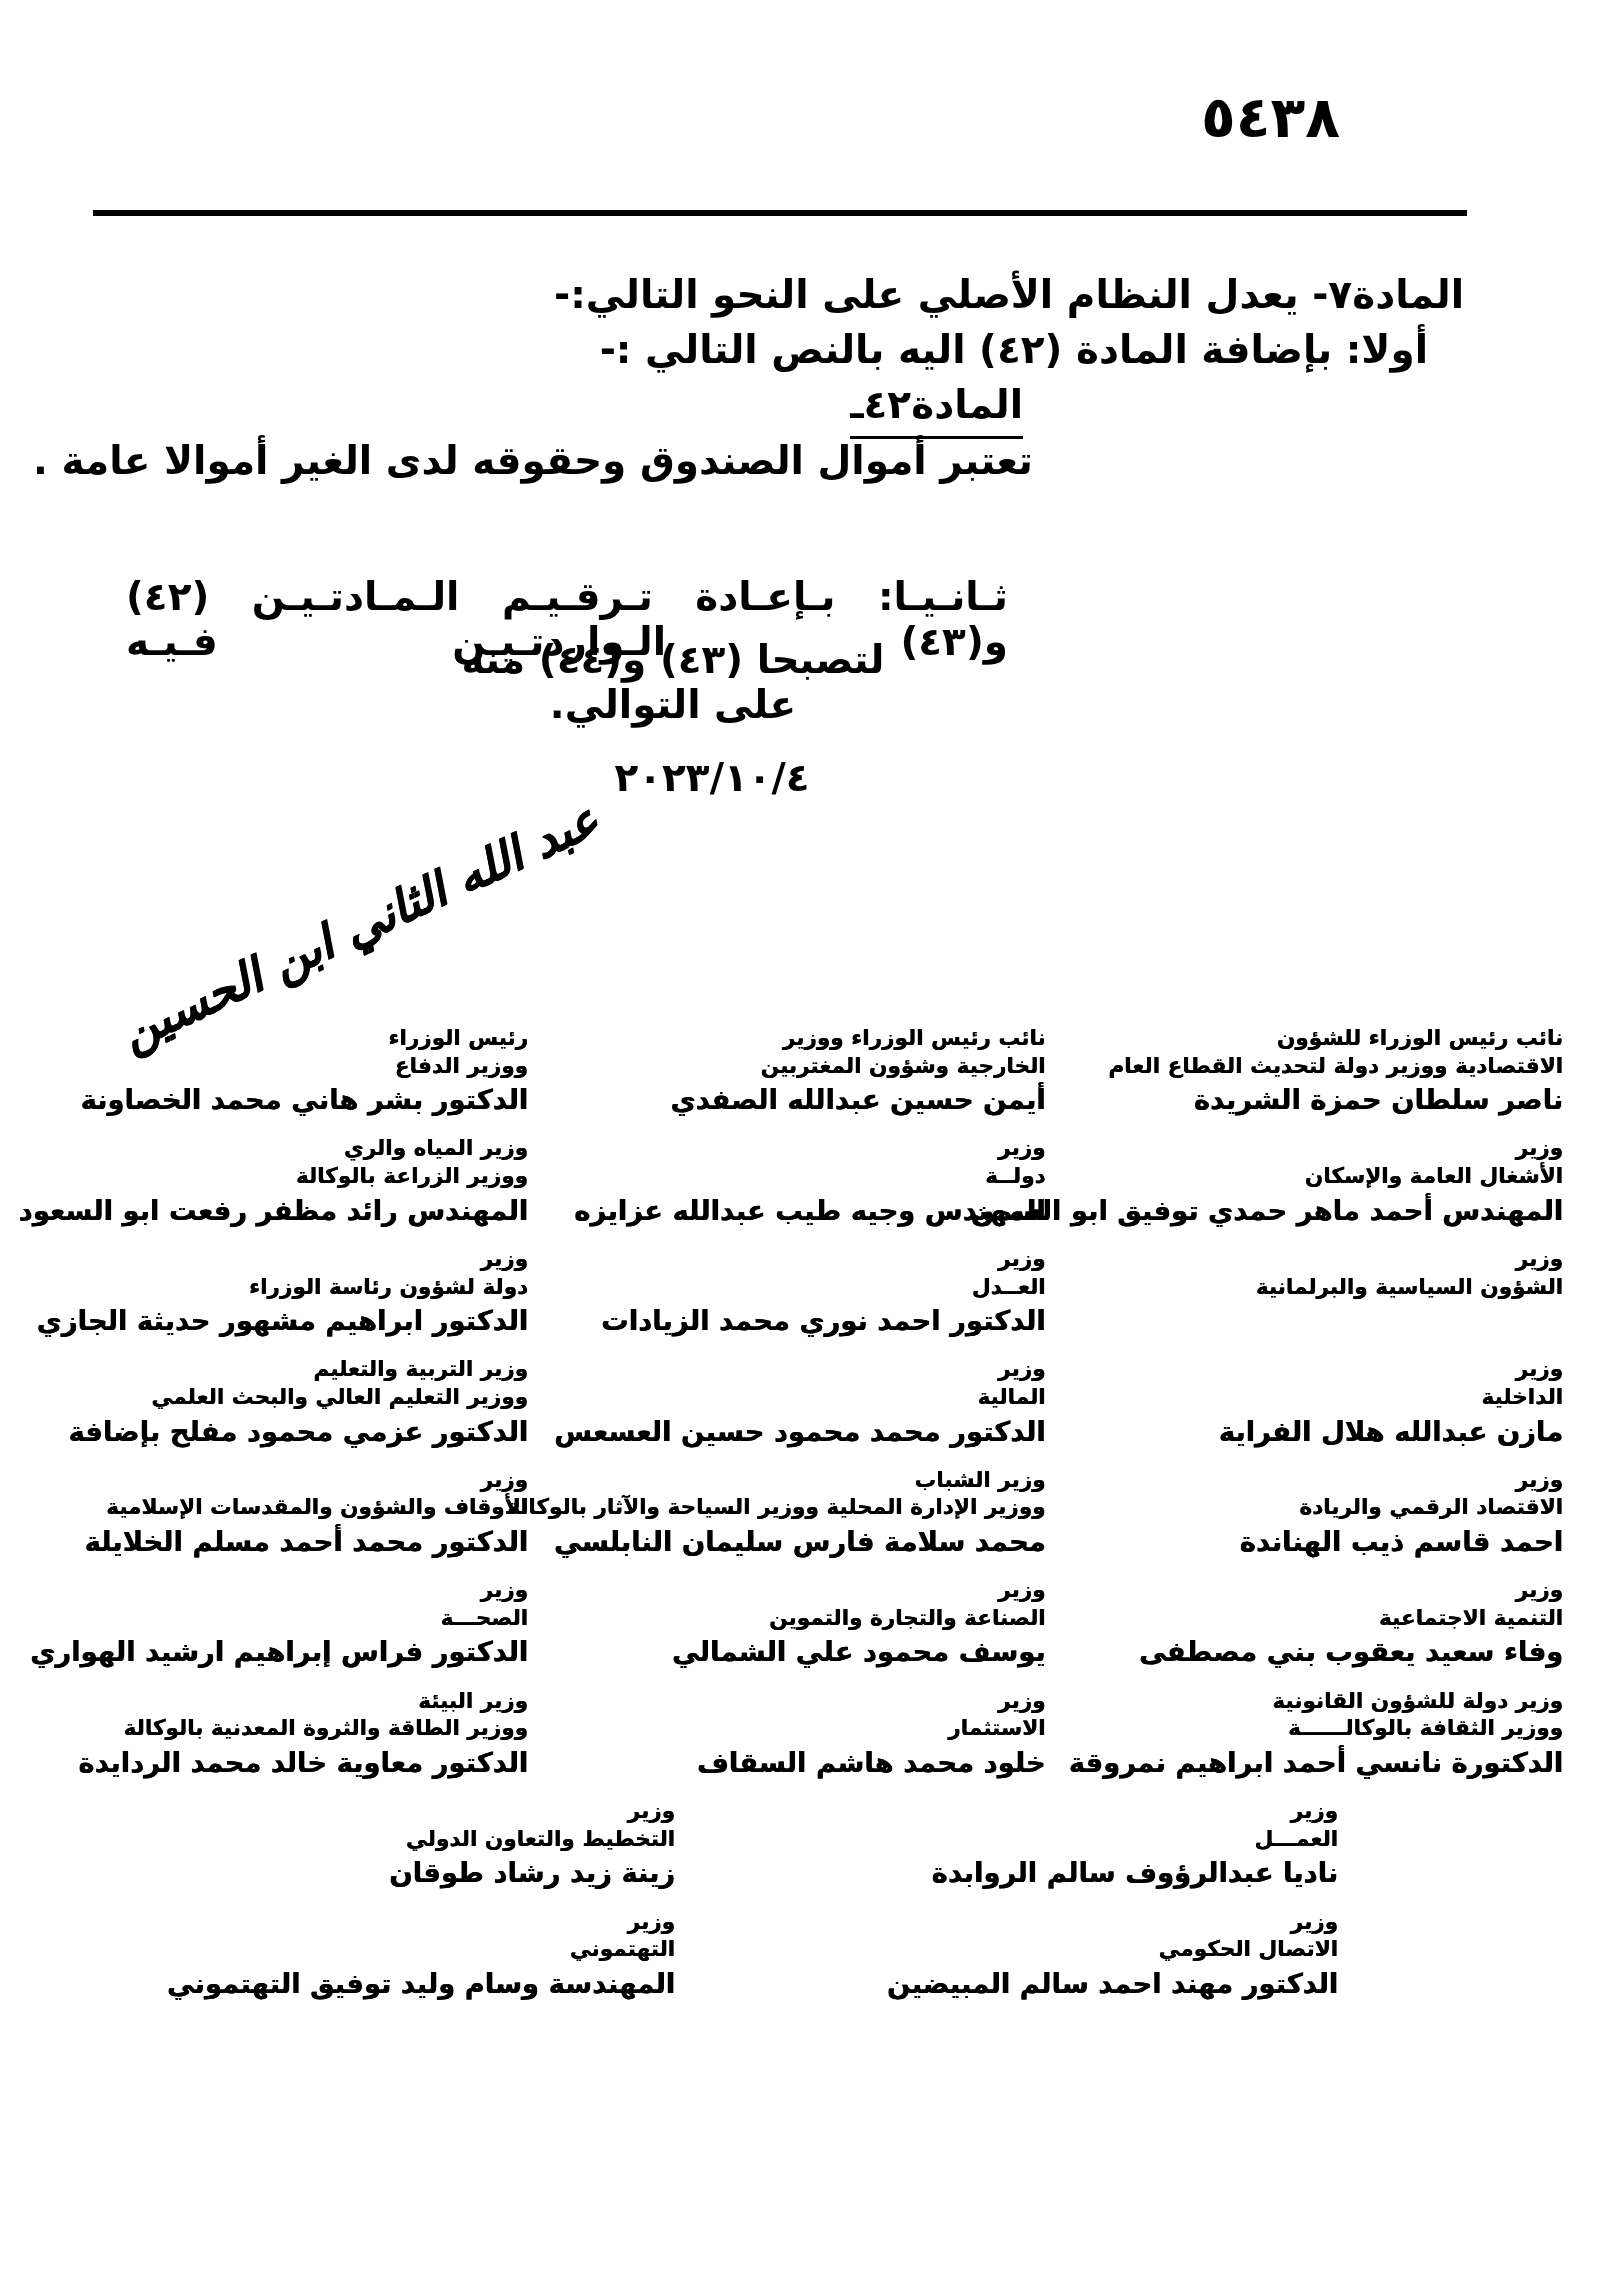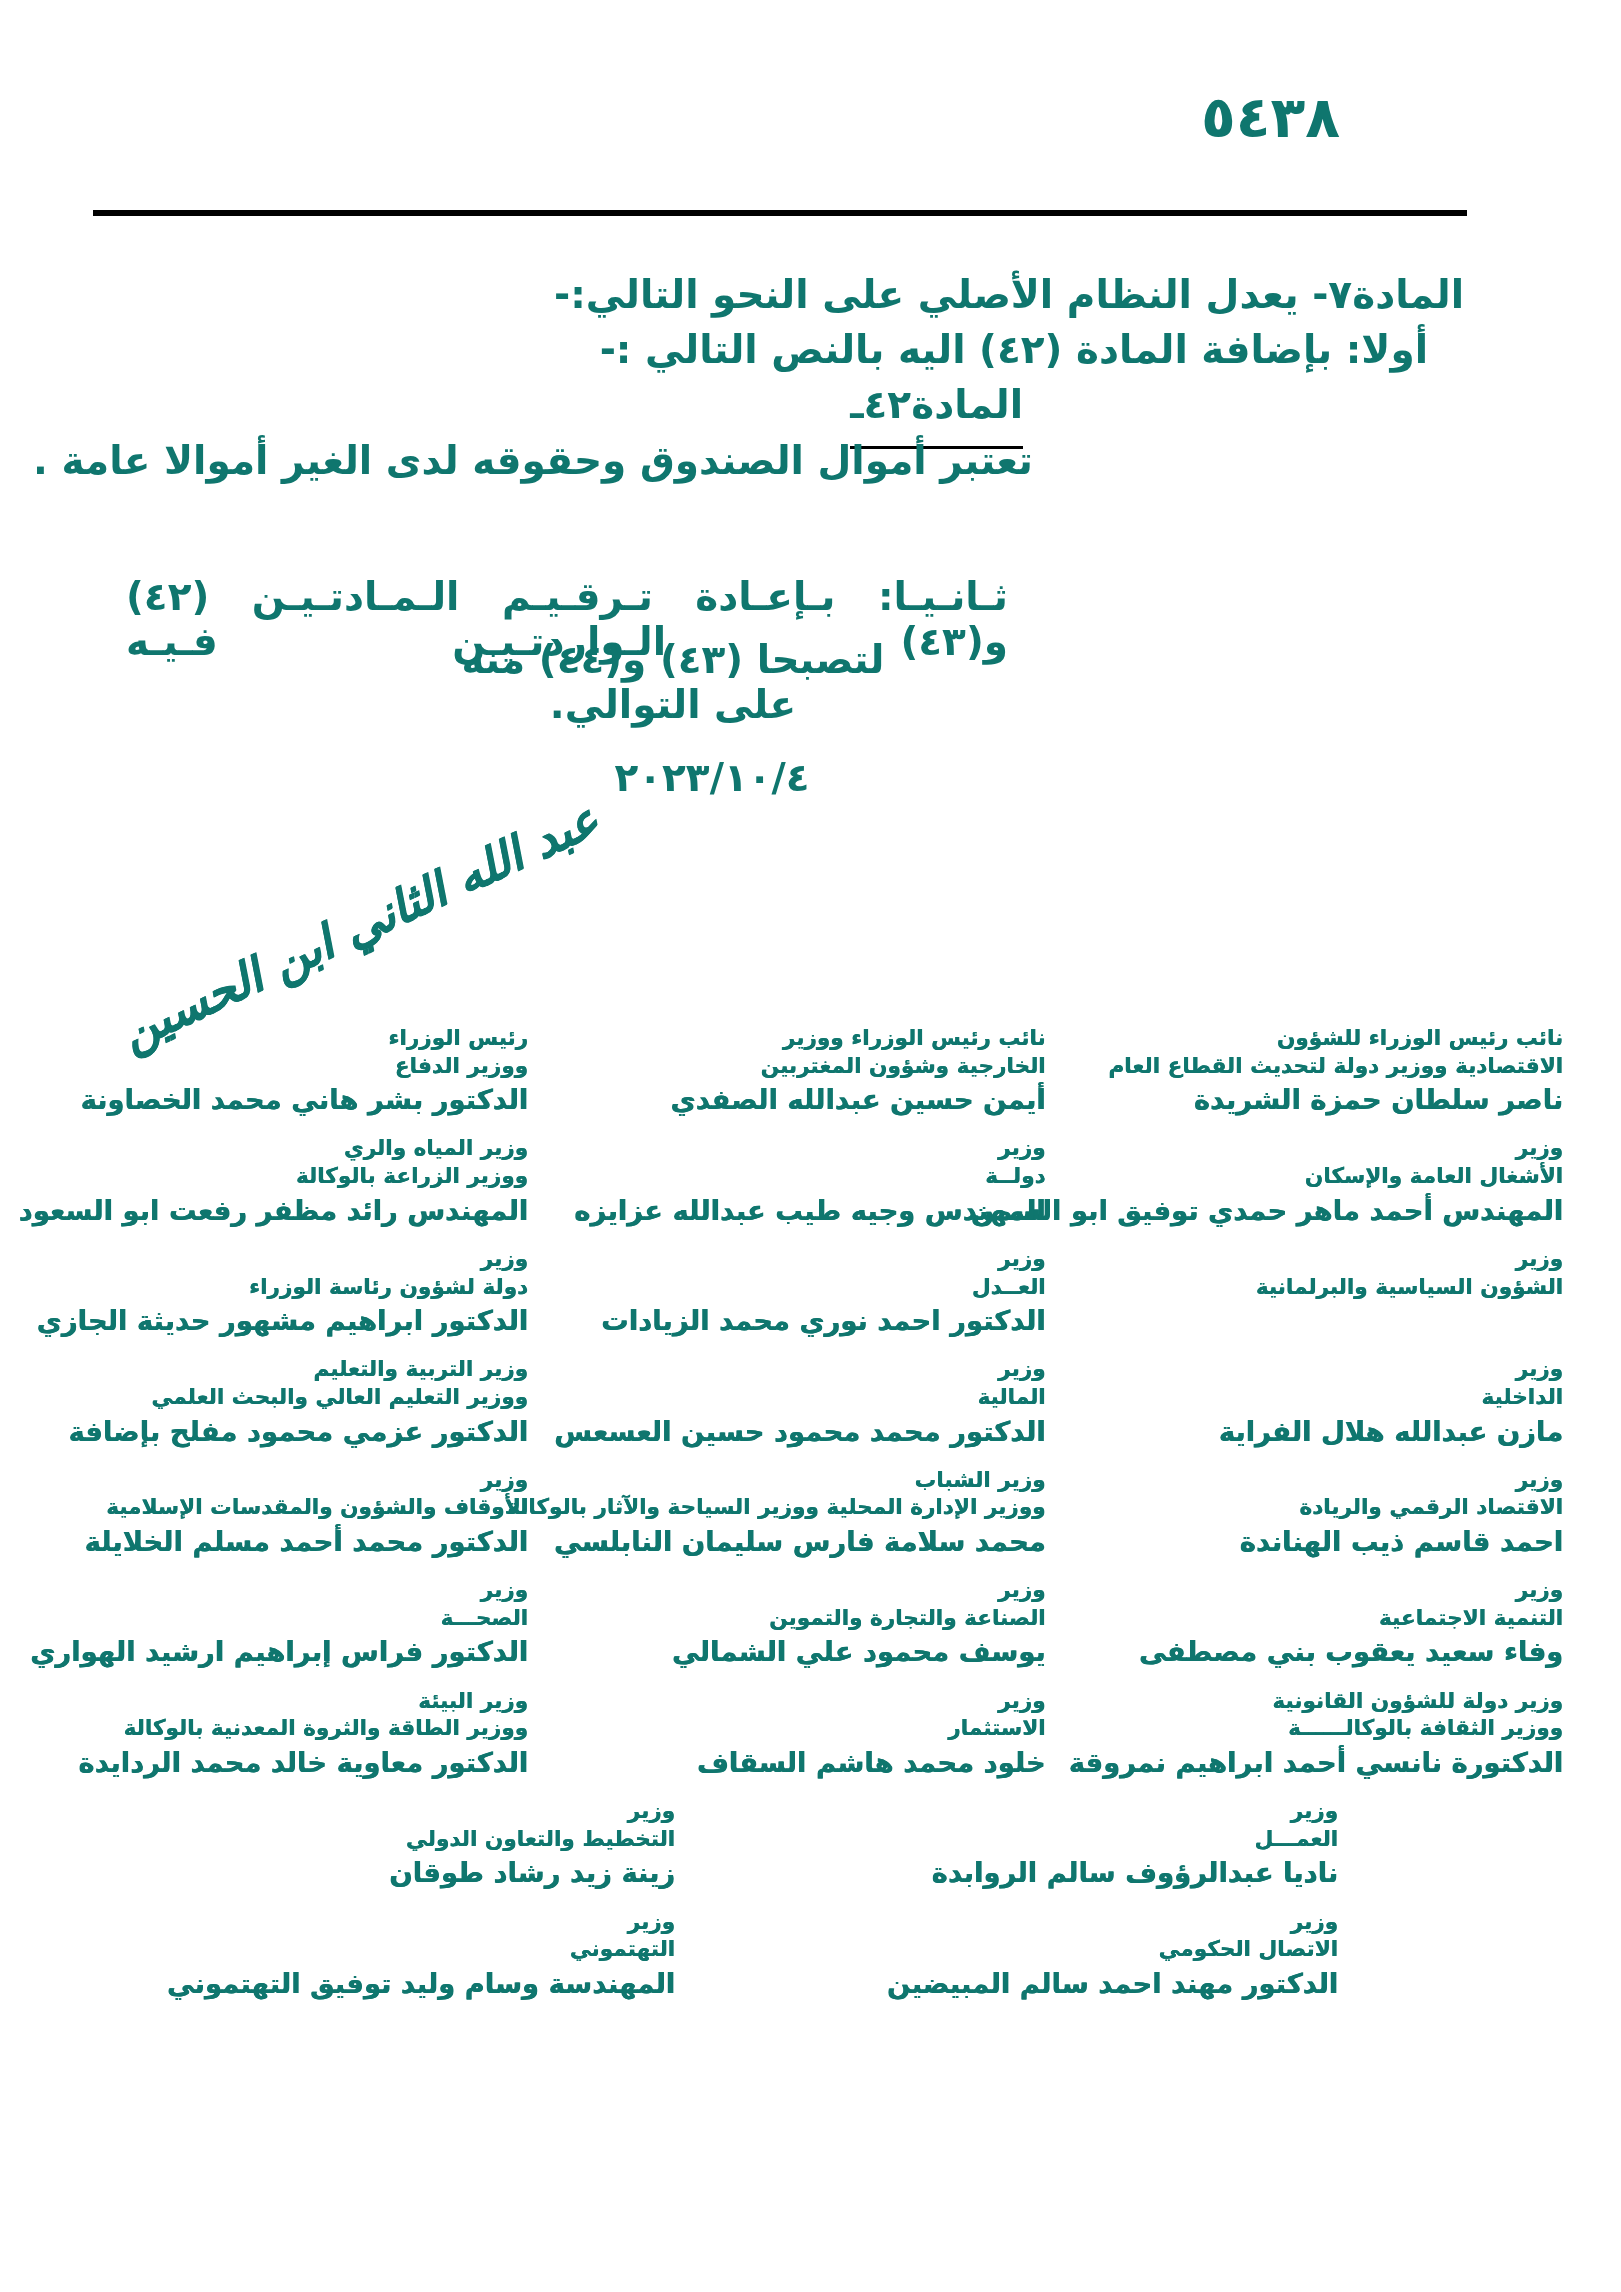--- a/index.html
+++ b/index.html
@@ -3,21 +3,21 @@
 <meta charset="utf-8">
 <style>
   html,body { margin:0; padding:0; background:#e8e8e8; }
   .page {
     position:relative;
     width:1621px; height:2293px;
     margin:0 auto;
     background:#ffffff;
     direction:rtl;
     font-family:"DejaVu Sans", sans-serif;
-    color:#0f766e;
+    color:#000000;
     overflow:hidden;
   }
   
   .page-number {
     position:absolute; top:84px; left:1201px;
     font-size:57px; font-weight:bold; letter-spacing:11.8px;
     direction:ltr;
   }
   .header-rule {
     position:absolute; top:210px; left:93px;
@@ -35,21 +35,21 @@
 
   
   .art {
     position:absolute;
     font-weight:bold; font-size:39px;
     white-space:nowrap;
   }
   .line1 { top:272px; right:157px; }
   .line2 { top:327px; right:193px; }
   .line3 { top:382px; right:598px; }
-  .line3 .underlined { border-bottom:3.9px solid #000; padding-bottom:19px; }
+  .line3 .underlined { border-bottom:3.9px solid #000; padding-bottom:9px; }
   .line4 { top:438px; right:588px; }
   .line5 {
     top:574px; right:613px; width:882px;
     white-space:normal;
     text-align:justify; text-align-last:justify;
     word-spacing:5.9px;
   }
   .line6 { top:637px; left:429px; width:488px; text-align:center; white-space:normal; }
   .date  { top:755px; left:565px; width:294px; text-align:center; direction:ltr; }
 

